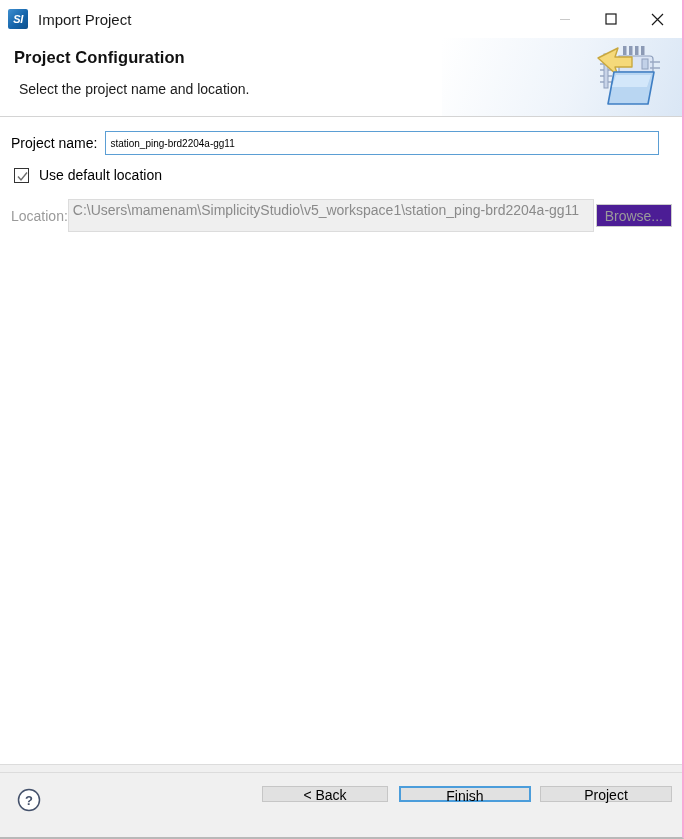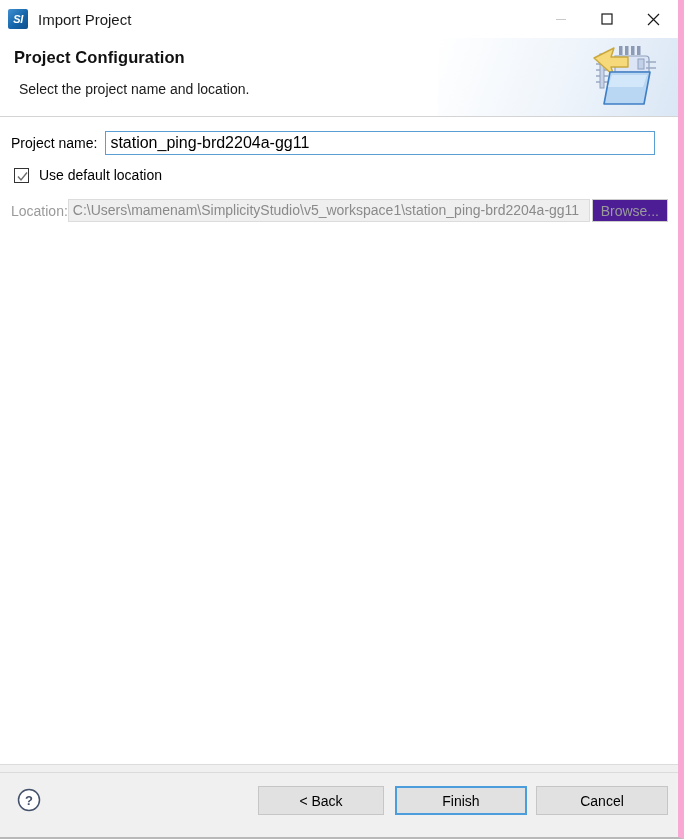--- a/index.html
+++ b/index.html
@@ -17,21 +17,21 @@
     position: relative;
   }
 
   
   #window {
     position: absolute;
     left: 0; top: 0;
     width: 684px;
     height: 839px;
     box-sizing: border-box;
-    border-right: 6px solid #f9a8d4;
+    border-right: 2px solid #f9a8d4;
     border-bottom: 2px solid #b8b8b8;
     background: #ffffff;
     display: flex;
     flex-direction: column;
   }
 
   
   #titlebar {
     height: 38px;
     flex: 0 0 38px;
@@ -139,21 +139,21 @@
     margin-right: 8px;
   }
   #project-name-input {
     flex: 1 1 auto;
     height: 24px;
     box-sizing: border-box;
     border: 1px solid #5b9ed4;
     outline: 1px solid #ffffff;
     background: #ffffff;
     font-family: "Liberation Sans", sans-serif;
-    font-size: 16px;
+    font-size: 10px;
     color: #000;
     padding: 0 3px 0 4px;
     margin-right: 13px;
   }
 
   #row-check { top: 50px; left: 14px; }
   .checkbox-box {
     width: 15px; height: 15px;
     box-sizing: border-box;
     border: 1px solid #333333;
@@ -170,21 +170,21 @@
 
   #row-loc { top: 82px; left: 11px; right: 10px; }
   #label-loc {
     font-size: 14px;
     color: #9a9a9a;
     white-space: nowrap;
     margin-right: 0;
   }
   #location-input {
     flex: 1 1 auto;
-    height: 23px;
+    height: 33px;
     box-sizing: border-box;
     border: 1px solid #dcdcdc;
     background: #efefef;
     font-family: "Liberation Sans", sans-serif;
     font-size: 14px;
     color: #8a8a8a;
     padding: 0 3px 0 4px;
     white-space: nowrap;
     overflow: hidden;
     line-height: 21px;
@@ -224,21 +224,21 @@
     border: none;
     padding: 0;
   }
   #btn-group {
     position: absolute;
     right: 10px; top: 21px;
     display: flex;
     align-items: center;
   }
   .dlg-btn {
-    height: 29px;
+    height: 16px;
     width: 130px;
     box-sizing: border-box;
     font-family: "Liberation Sans", sans-serif;
     font-size: 14px;
     background: #e1e1e1;
     border: 1px solid #c6c6c6;
     color: #000000;
     padding: 0;
     text-align: center;
   }
@@ -347,17 +347,17 @@
     <button id="help-button">
       <svg width="26" height="26" viewBox="0 0 26 26">
         <circle cx="13" cy="13" r="10.5" fill="#ffffff" stroke="#44516b" stroke-width="1.5"></circle>
         <text x="13" y="18" text-anchor="middle" font-family="Liberation Sans, sans-serif" font-size="13" font-weight="bold" fill="#44516b">?</text>
       </svg>
     </button>
 
     <div id="btn-group">
       <button id="btn-back" class="dlg-btn">&lt; Back</button>
       <button id="btn-finish" class="dlg-btn default">Finish</button>
-      <button id="btn-cancel" class="dlg-btn">Cancel</button>
+      <button id="btn-cancel" class="dlg-btn">Project</button>
     </div>
   </div>
 
 </div>
 
 </body></html>

